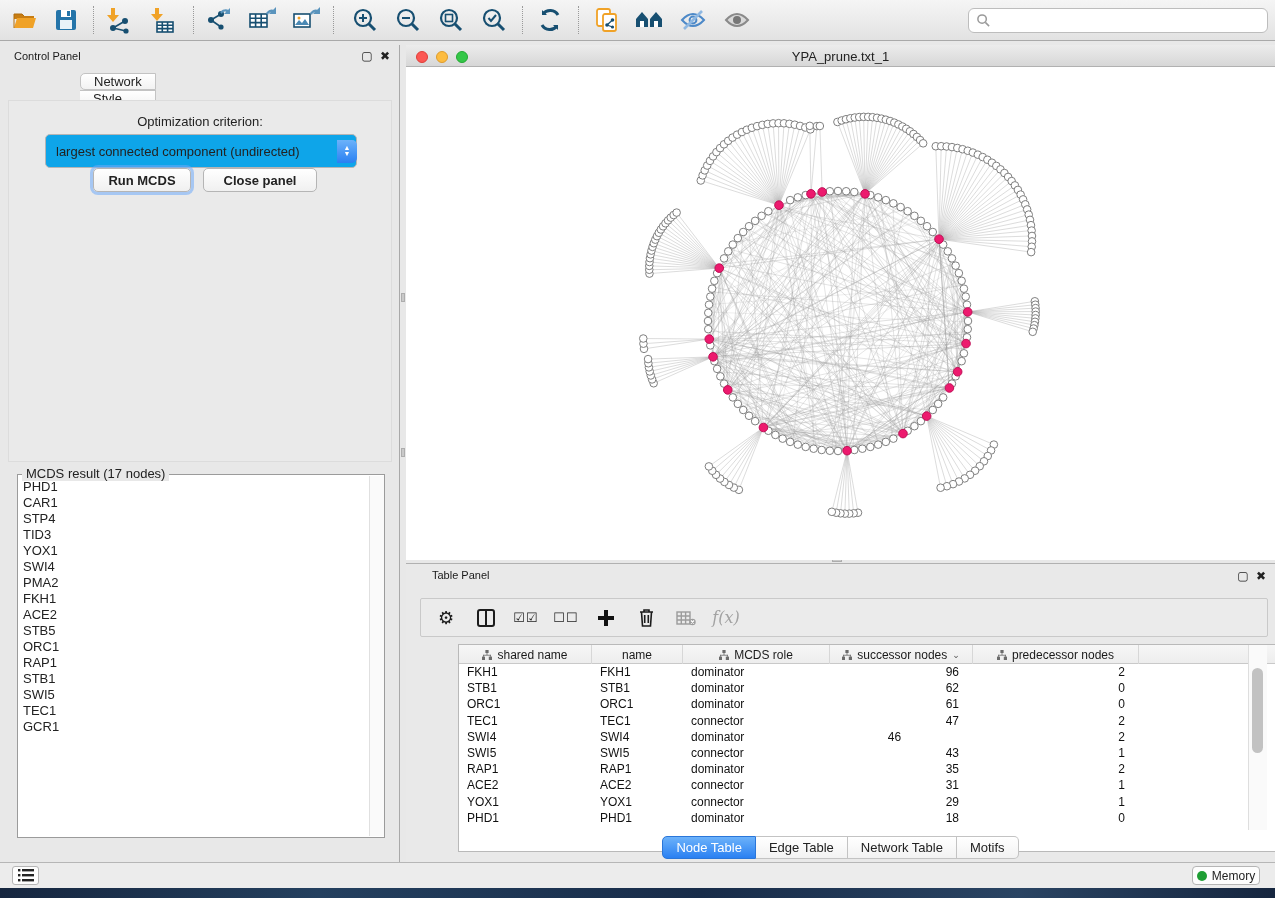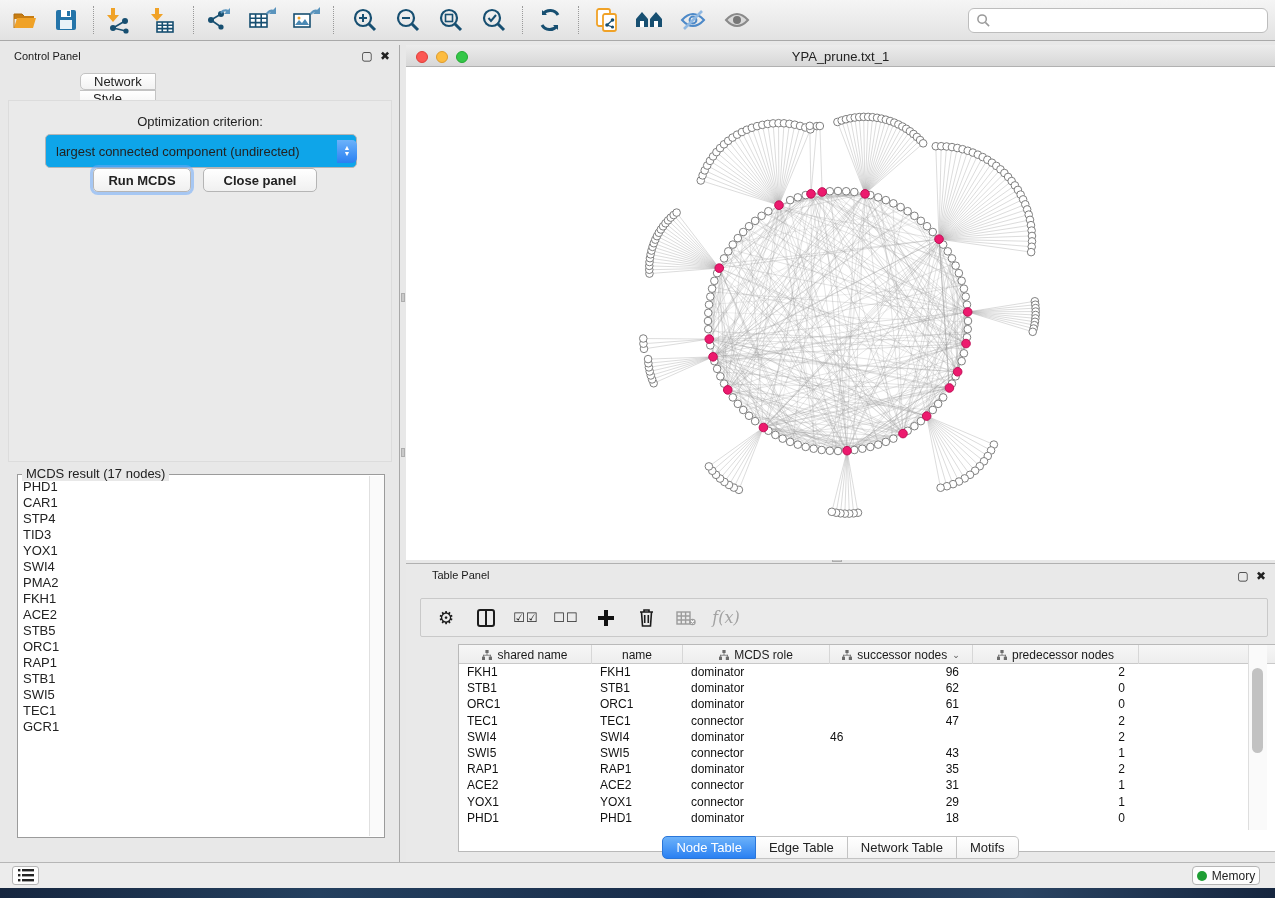--- a/index.html
+++ b/index.html
@@ -1225,21 +1225,21 @@
         <div class="tcell" style="width: 133px; text-align: left; padding: 0px 0px 0px 8px;">TEC1</div>
         <div class="tcell" style="width: 91px; text-align: left; padding: 0px 0px 0px 8px;">TEC1</div>
         <div class="tcell" style="width: 147px; text-align: left; padding: 0px 0px 0px 8px;">connector</div>
         <div class="tcell" style="width: 143px; text-align: right; padding: 0px 14px 0px 0px;">47</div>
         <div class="tcell" style="width: 166px; text-align: right; padding: 0px 14px 0px 0px;">2</div>
       </div>
       <div class="trow">
         <div class="tcell" style="width: 133px; text-align: left; padding: 0px 0px 0px 8px;">SWI4</div>
         <div class="tcell" style="width: 91px; text-align: left; padding: 0px 0px 0px 8px;">SWI4</div>
         <div class="tcell" style="width: 147px; text-align: left; padding: 0px 0px 0px 8px;">dominator</div>
-        <div class="tcell" style="width: 143px; text-align: left; padding: 0px 14px 0px 0px;">46</div>
+        <div class="tcell" style="width: 143px; text-align: center; padding: 0px 14px 0px 0px;">46</div>
         <div class="tcell" style="width: 166px; text-align: right; padding: 0px 14px 0px 0px;">2</div>
       </div>
       <div class="trow">
         <div class="tcell" style="width: 133px; text-align: left; padding: 0px 0px 0px 8px;">SWI5</div>
         <div class="tcell" style="width: 91px; text-align: left; padding: 0px 0px 0px 8px;">SWI5</div>
         <div class="tcell" style="width: 147px; text-align: left; padding: 0px 0px 0px 8px;">connector</div>
         <div class="tcell" style="width: 143px; text-align: right; padding: 0px 14px 0px 0px;">43</div>
         <div class="tcell" style="width: 166px; text-align: right; padding: 0px 14px 0px 0px;">1</div>
       </div>
       <div class="trow">

